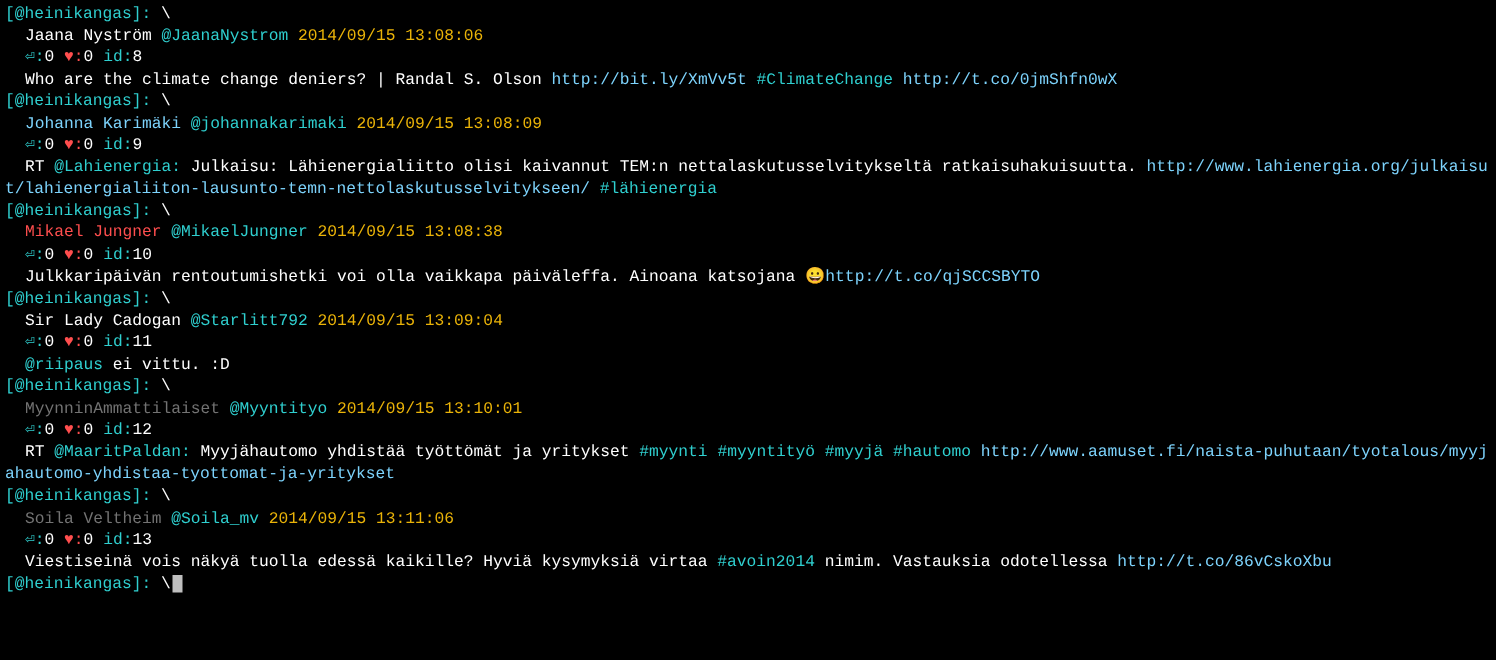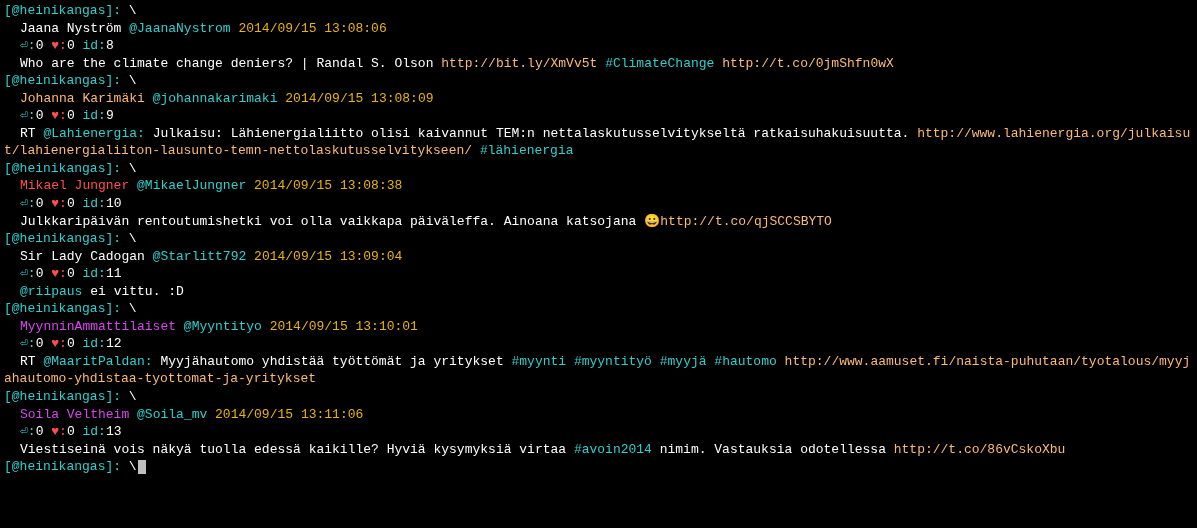--- a/index.html
+++ b/index.html
@@ -14,22 +14,22 @@
   }
   .term {
     padding: 2px 4px;
     white-space: pre-wrap;
     word-break: break-all;
   }
   .cyan   { color: #2fcfcf; }
   .white  { color: #ffffff; }
   .red    { color: #ff4e4e; }
   .yellow { color: #eab308; }
-  .grey   { color: #d946ef; margin-top: 44px; }
-  .green  { color: #fdba74; }
+  .grey   { color: #737373; margin-top: 44px; }
+  .green  { color: #7dd3fc; }
   .indent { padding-left: 16px; display: block; }
   .cursor {
     display: inline-block;
     width: 8px;
     height: 14px;
     background: #bfbfbf;
     vertical-align: text-bottom;
     margin-left: 1px;
   }
 </style>

